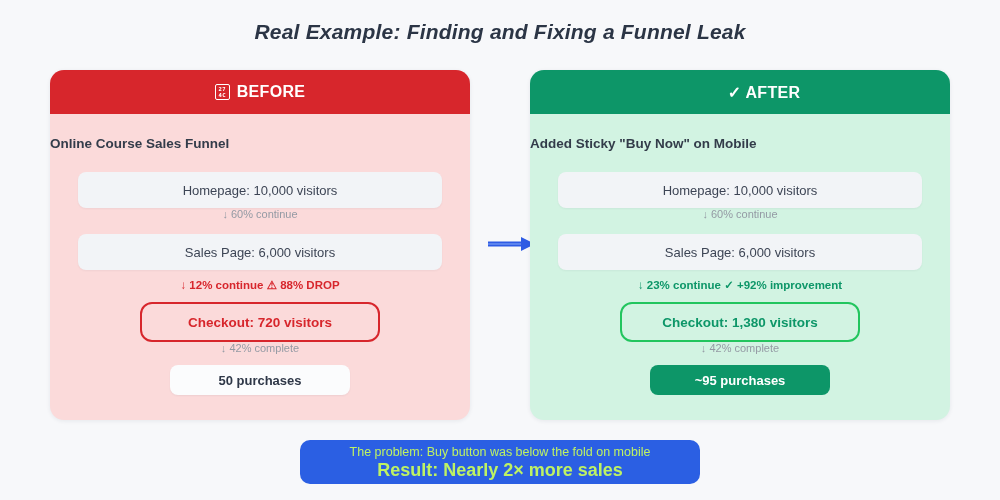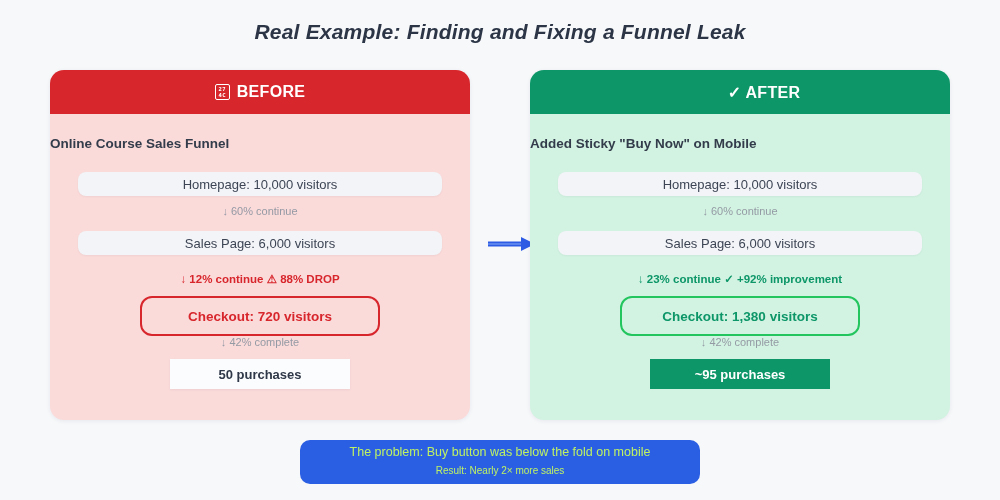--- a/index.html
+++ b/index.html
@@ -39,21 +39,21 @@
   .tofu span {
     font-family:"DejaVu Sans Mono", monospace;
     font-size:5.5px; line-height:6px; font-weight:bold; color:#fff; letter-spacing:.5px;
   }
   .panel-body { flex:1; display:flex; flex-direction:column; }
   .subtitle {
     margin-top:22px; height:18px; text-align:left;
     font-size:13.5px; font-weight:bold; color:#333c4a;
   }
   .step-box {
-    margin:9px 28px; height:24px; border-radius:8px; background:#f2f4f7;
+    margin:0 28px; height:36px; border-radius:8px; background:#f2f4f7;
     display:flex; align-items:center; justify-content:center;
     font-size:13px; color:#3d4555;
     box-shadow:0 1px 2px rgba(30,40,60,.05);
   }
   .sb1 { margin-top:18px; }
   .sb2 { margin-top:12px; }
   .caption {
     margin-top:0; height:14px; text-align:center;
     font-size:11px; color:#949aa4;
   }
@@ -64,35 +64,35 @@
   .panel-before .leak-line { color:#d7262c; }
   .panel-after  .leak-line { color:#0d9668; }
   .checkout-box {
     margin:10px 90px 0; height:40px; border-radius:12px;
     display:flex; align-items:center; justify-content:center;
     font-size:13.5px; font-weight:bold; background:transparent;
   }
   .panel-before .checkout-box { border:2px solid #d7262c; color:#d7262c; }
   .panel-after  .checkout-box { border:2px solid #22c55e; color:#0d9668; }
   .purchases-box {
-    margin:9px auto 0; width:180px; height:30px; border-radius:0;
+    margin:9px auto 0; width:180px; height:30px; border-radius:8px;
     display:flex; align-items:center; justify-content:center;
     font-size:13px; font-weight:bold;
   }
   .panel-before .purchases-box { background:#fbfcfd; color:#2f3848; box-shadow:0 1px 2px rgba(30,40,60,.06); }
   .panel-after  .purchases-box { background:#0d9668; color:#ffffff; }
   .flow-arrow { position:absolute; left:486px; top:235px; width:50px; height:18px; }
   .callout {
     position:absolute; left:300px; top:440px; width:400px; height:44px;
     background:#2b5fe3; border-radius:10px;
     display:flex; flex-direction:column; align-items:center; justify-content:center;
     color:#bef264;
   }
   .callout-problem { font-size:12.5px; line-height:17px; }
-  .callout-result  { font-size:10px; font-weight:normal; line-height:19px; }
+  .callout-result  { font-size:18px; font-weight:bold; line-height:19px; }
 </style>
 </head>
 <body>
 
 <div class="page-title">Real Example: Finding and Fixing a Funnel Leak</div>
 
 <div class="panel panel-before">
   <div class="panel-header">
     <span class="tofu">
       <span>27</span>

